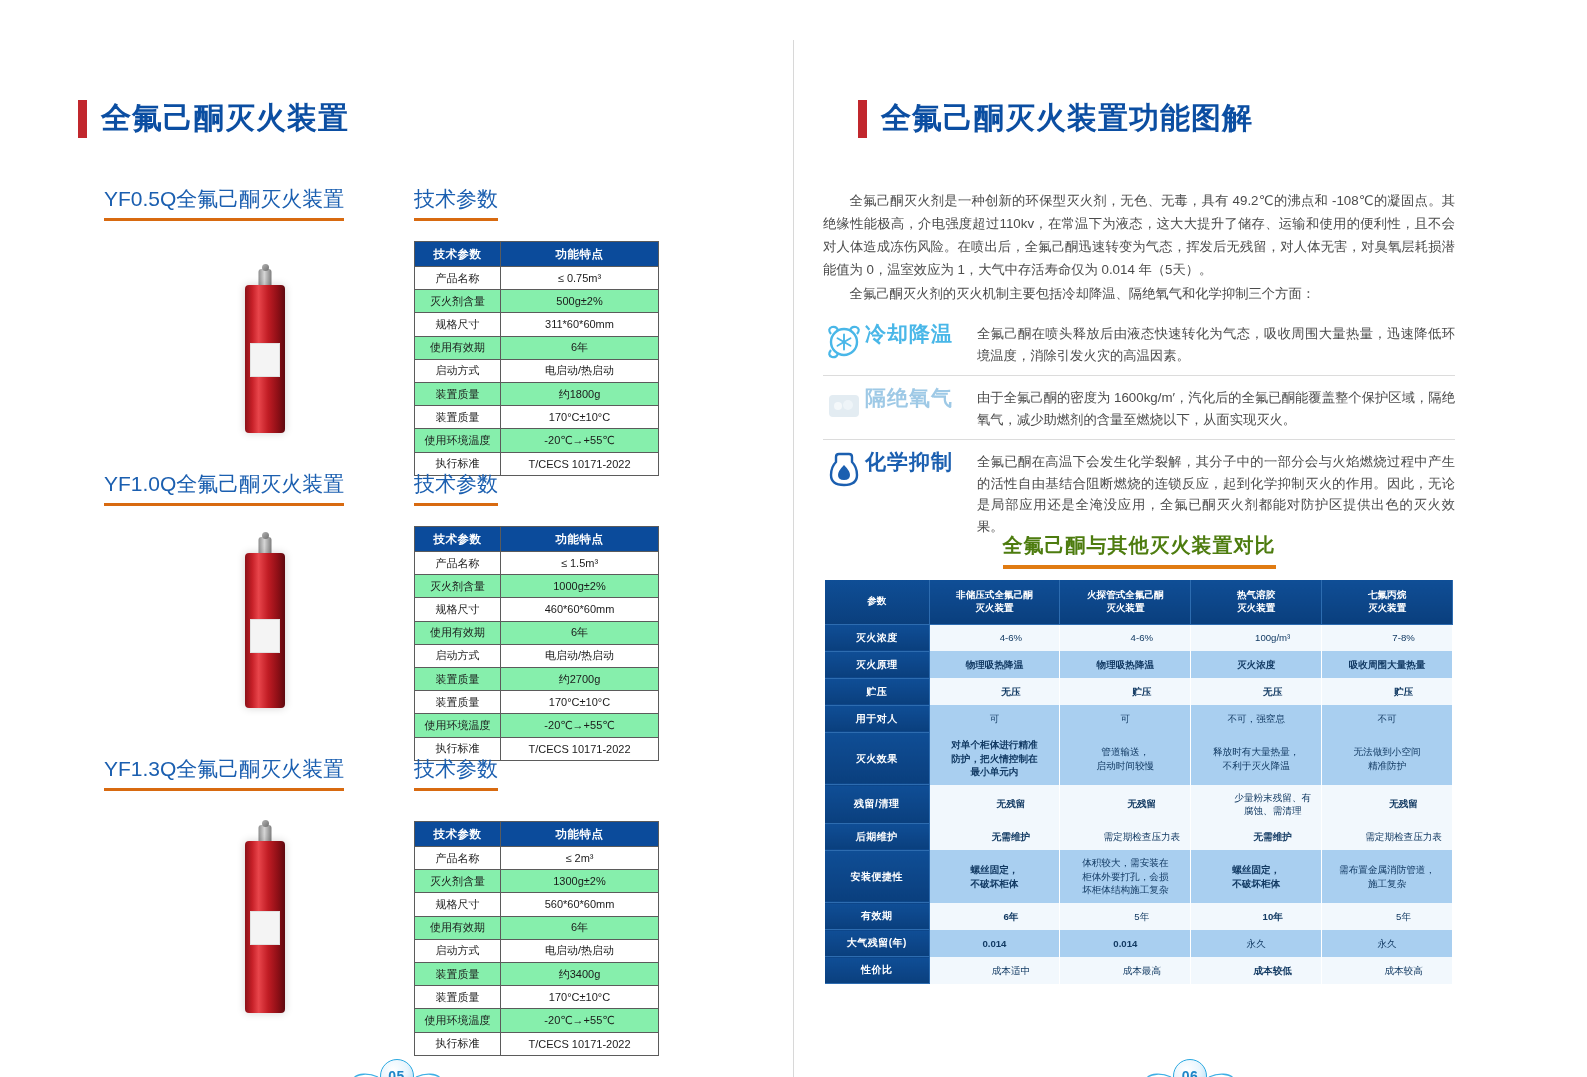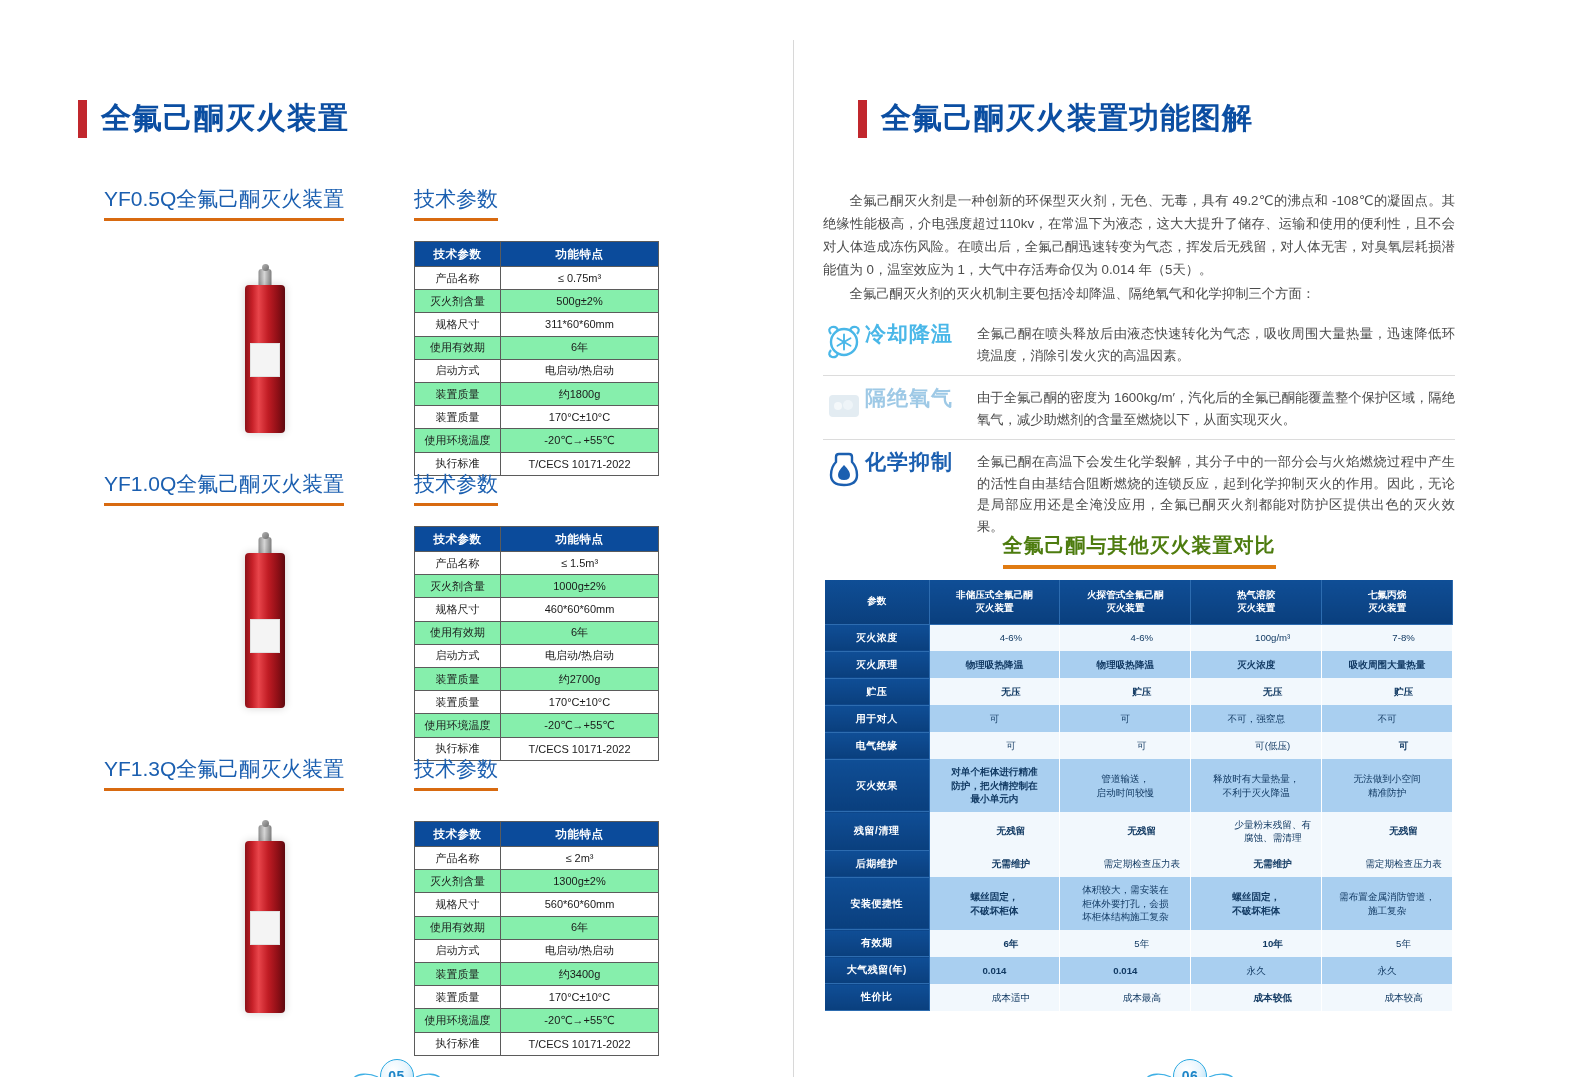--- a/index.html
+++ b/index.html
@@ -444,27 +444,20 @@
               <td class="v b">无压</td>
               <td class="v b">贮压</td>
             </tr>
             <tr class="r-even">
               <td class="rowhead">用于对人</td>
               <td class="v">可</td>
               <td class="v">可</td>
               <td class="v">不可，强窒息</td>
               <td class="v">不可</td>
             </tr>
-            <tr class="r-odd">
-              <td class="rowhead">电气绝缘</td>
-              <td class="v">可</td>
-              <td class="v">可</td>
-              <td class="v">可(低压)</td>
-              <td class="v b">可</td>
-            </tr>
             <tr class="r-even">
               <td class="rowhead">灭火效果</td>
               <td class="v b">对单个柜体进行精准<br>防护，把火情控制在<br>最小单元内</td>
               <td class="v">管道输送，<br>启动时间较慢</td>
               <td class="v">释放时有大量热量，<br>不利于灭火降温</td>
               <td class="v">无法做到小空间<br>精准防护</td>
             </tr>
             <tr class="r-odd">
               <td class="rowhead">残留/清理</td>
               <td class="v b">无残留</td>

